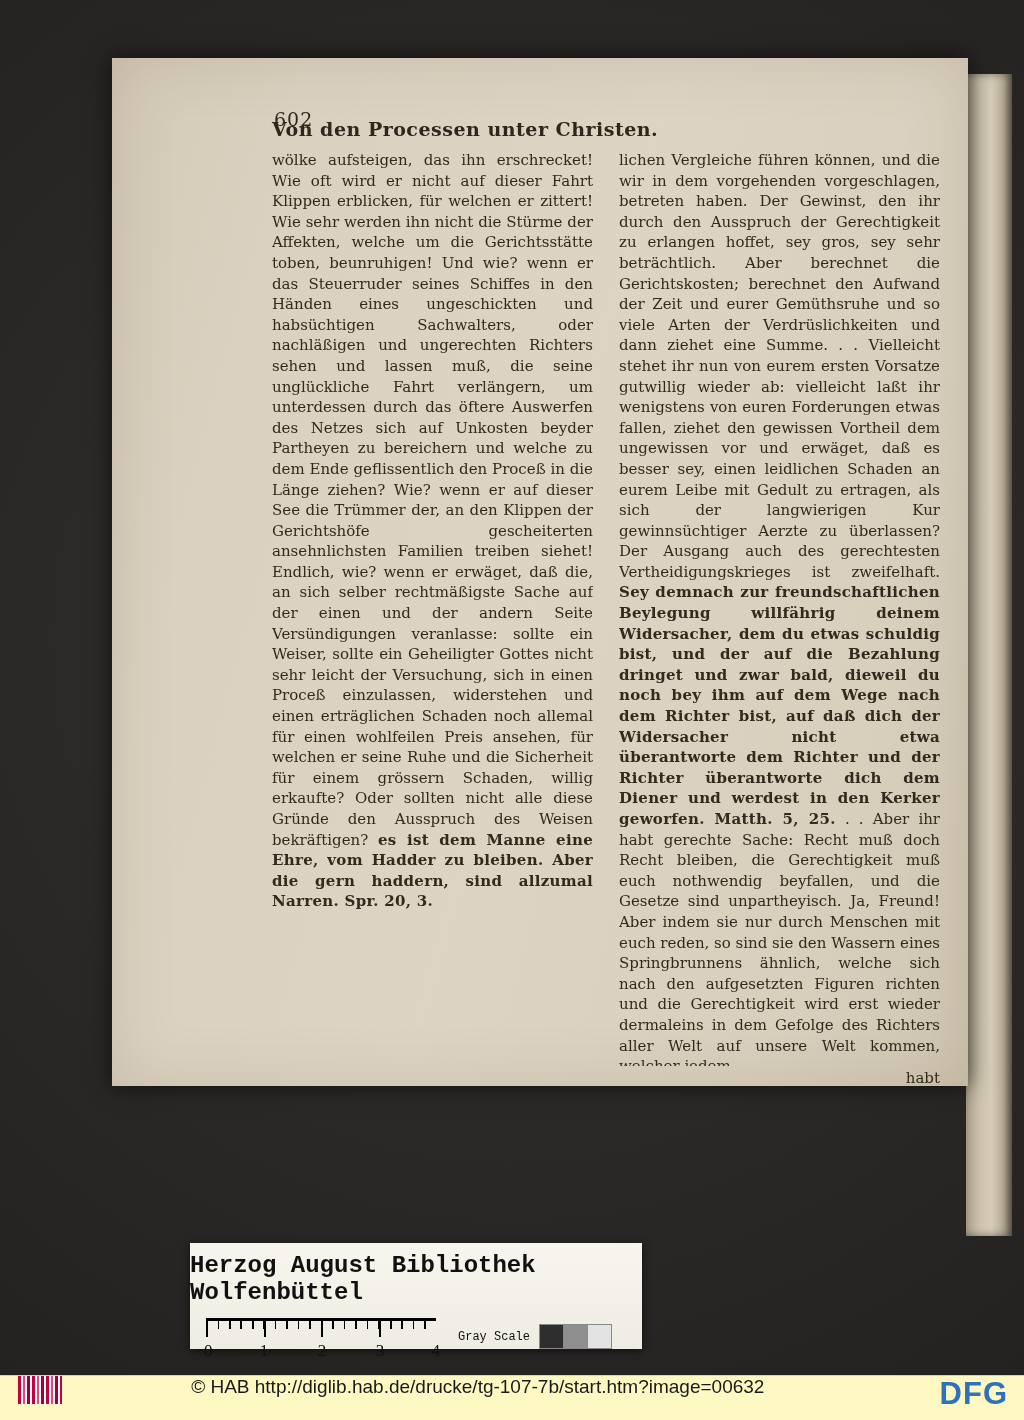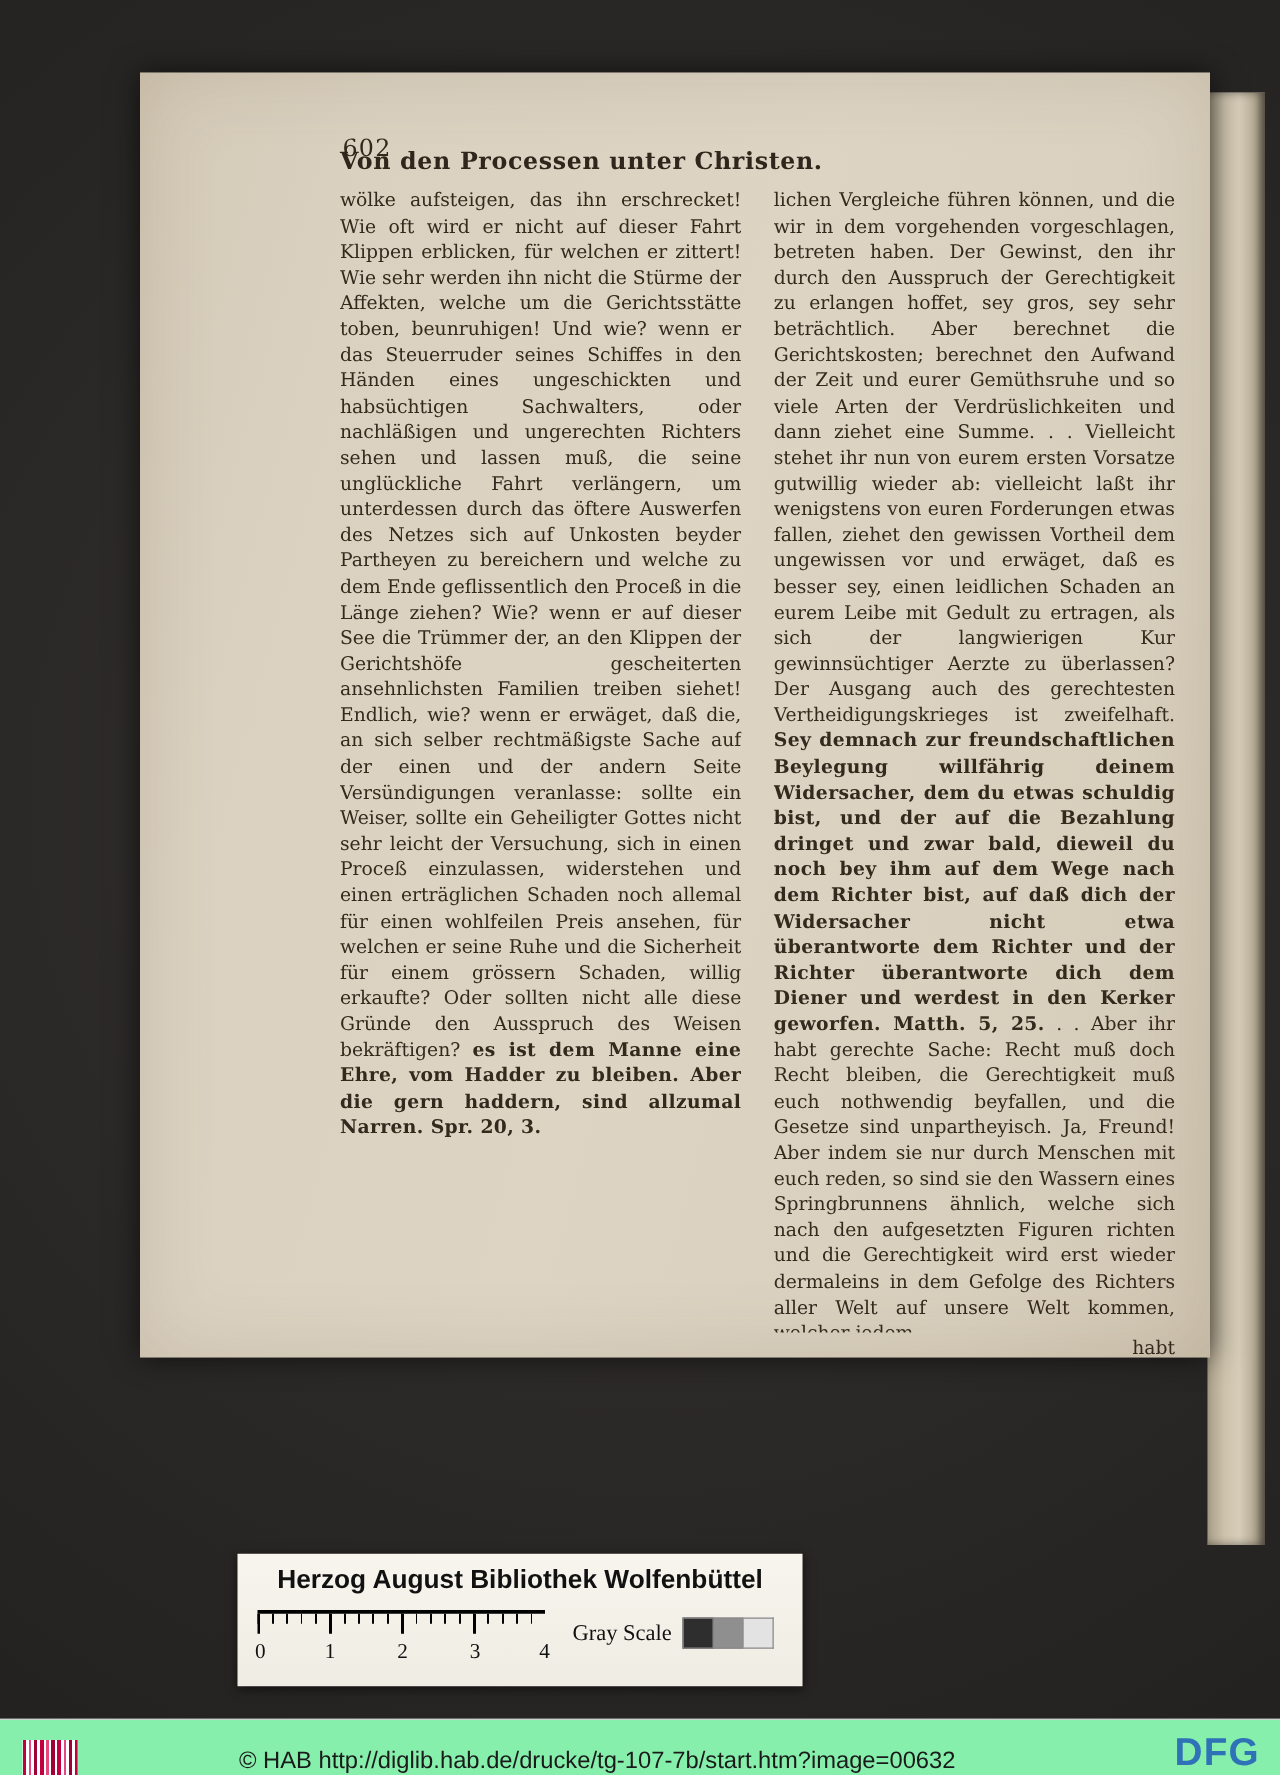--- a/index.html
+++ b/index.html
@@ -34,48 +34,48 @@
   .emph{font-weight:bold;letter-spacing:.3px;}
   .catchword-line{text-align:right;margin-top:2px !important;}
   .right-flow{height:916px;overflow:hidden;}
   
   .label-card{
     position:absolute;left:190px;top:1243px;width:452px;height:106px;
     background:linear-gradient(180deg,#f8f5ee 0%, #efece3 100%);
     box-shadow:0 2px 8px rgba(0,0,0,.6);
   }
   .label-title{
-    margin-top:9px;text-align:center;font-family:Liberation Sans, sans-serif;
-    font-weight:bold;font-size:21px;color:#111;
+    margin-top:9px;text-align:left;font-family:Liberation Mono, monospace;
+    font-weight:bold;font-size:24px;color:#111;
   }
   .label-row{display:flex;align-items:flex-start;padding:12px 14px 0 16px;}
   .ruler{position:relative;width:232px;height:44px;}
   .ruler-ticks{
     width:230px;height:16px;border-top:3px solid #000;
     background-image:
       repeating-linear-gradient(90deg,#000 0 2px,transparent 2px 57.5px),
       repeating-linear-gradient(90deg,#000 0 1.5px,transparent 1.5px 11.5px);
     background-size:232px 16px, 232px 8px;
     background-repeat:no-repeat;
   }
   .ruler-numbers{position:relative;height:20px;margin-top:4px;
     font-family:"Liberation Serif", serif;font-size:17px;color:#111;}
   .ruler-numbers span{position:absolute;transform:translateX(-50%);}
   .grayscale{display:flex;align-items:center;gap:9px;margin-left:20px;margin-top:6px;}
-  .grayscale-label{font-family:Liberation Serif, serif;font-size:18px;color:#111;}
+  .grayscale-label{font-family:Liberation Mono, monospace;font-size:12px;color:#111;}
   .swatches{display:flex;}
   .swatch{width:23px;height:23px;border:1px solid #8a8a8a;border-left:none;}
   .swatch:first-child{border-left:1px solid #8a8a8a;}
   .sw-dark{background:#2e2e2e;}
   .sw-mid{background:#8f8f8f;}
   .sw-light{background:#e3e3e3;}
   
   .footer{
-    position:absolute;left:0;bottom:0;width:1024px;height:44px;background:#86efac;
-    border-top:1px solid #cfcfcf;display:flex;align-items:flex-end;
+    position:absolute;left:0;bottom:0;width:1024px;height:44px;background:#fef9c3;
+    border-top:1px solid #cfcfcf;display:flex;align-items:flex-start;
   }
   .barcode{
     width:44px;height:28px;margin-left:18px;
     background:repeating-linear-gradient(90deg,
       #c20040 0 3px, #ffffff 3px 5px, #e5487f 5px 7px, #ffffff 7px 9px,
       #a10034 9px 12px, #ffffff 12px 14px);
   }
   .footer-text{
     flex:1;text-align:center;font-family:"Liberation Sans", sans-serif;
     font-size:19px;color:#1a1a1a;

